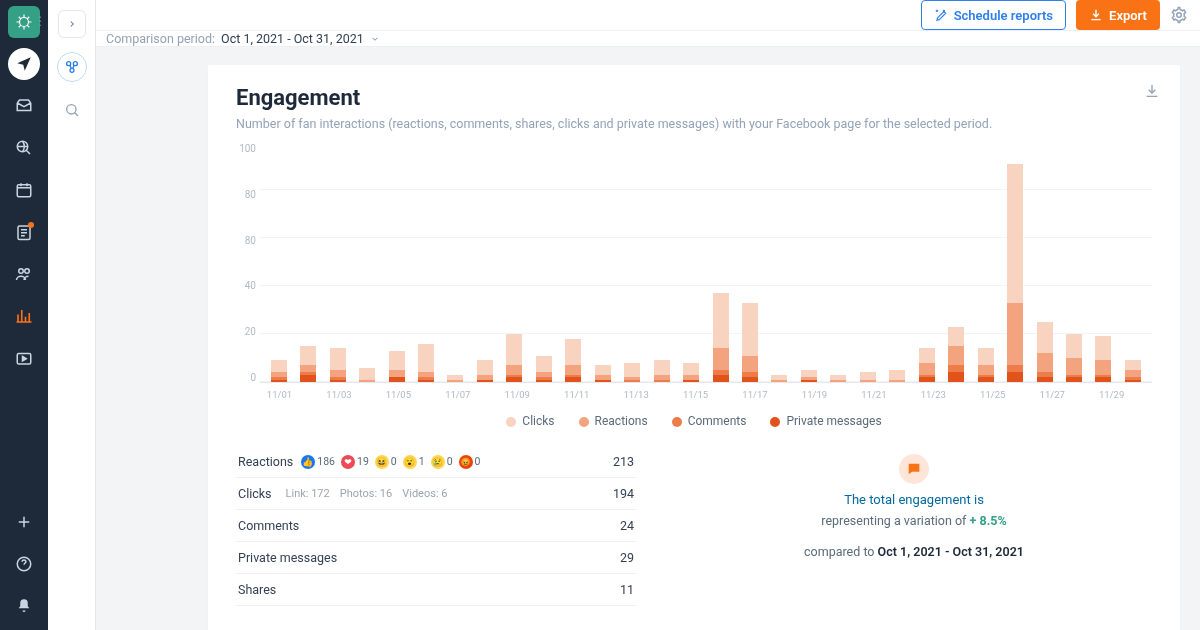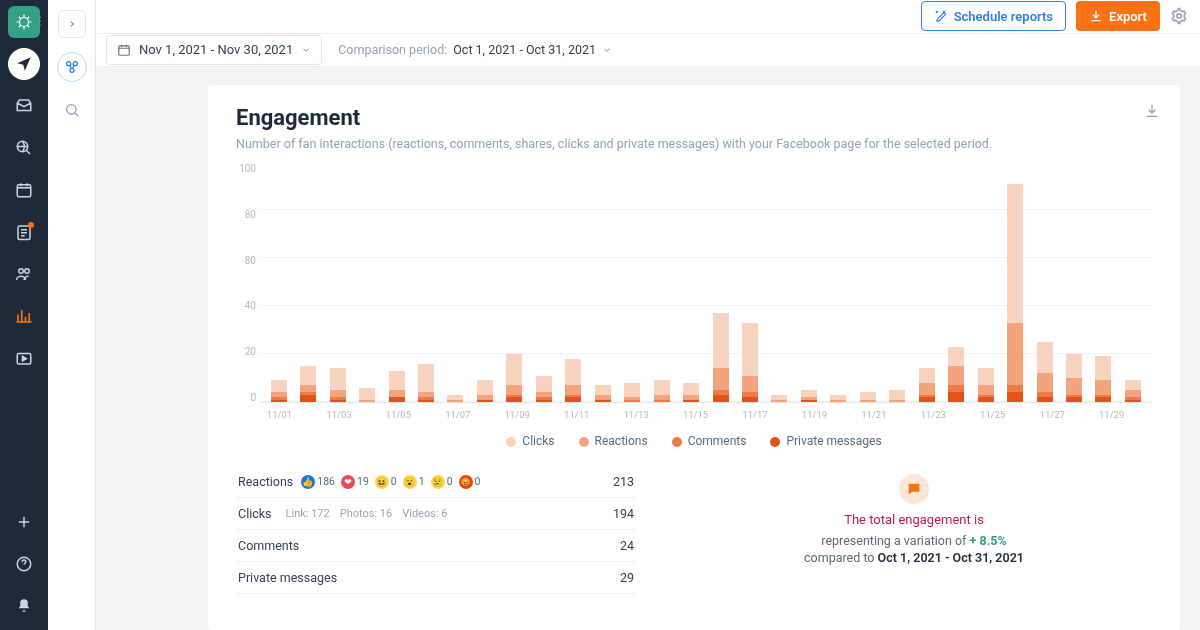--- a/index.html
+++ b/index.html
@@ -62,25 +62,25 @@
   .tbl .row { display:flex; justify-content:space-between; padding: 8px 2px; border-bottom:1px solid #eef1f4; align-items:center; }
   .tbl .row:last-child { border-bottom:none; font-weight:700; }
   .tbl .label { display:flex; align-items:center; gap:8px; }
   .tbl .sub-metrics { font-size:11px; color:#9aa6b2; display:flex; gap:10px; margin-left:6px;}
   .react-icons { display:flex; gap:2px; font-size:11px; align-items:center; }
   .ri { width:14px; height:14px; border-radius:50%; display:inline-flex; align-items:center; justify-content:center; font-size:9px; color:#fff; }
   .ri-like{background:#1877f2;} .ri-love{background:#ed4956;} .ri-haha{background:#ffd54f;color:#5c4000;} .ri-wow{background:#ffd54f;color:#5c4000;} .ri-sad{background:#ffd54f;color:#5c4000;} .ri-angry{background:#e9430d;}
   .ri-num { font-size:10.5px; color:#5a6b7b; margin-right:4px; }
   .summary { flex:1; text-align:center; padding-top: 8px; }
   .summary .bub { width:30px; height:30px; border-radius:50%; background:#fde6d8; display:inline-flex; align-items:center; justify-content:center; color:#f97316; margin-bottom:8px; }
-  .summary .line1 { font-size:13px; color:#be185d; }
+  .summary .line1 { font-size:13px; color:#0369a1; }
   .summary .big { font-size:32px; font-weight:800; color:#1e2a3a; margin-top:2px; }
   .summary .line2 { font-size:12.5px; color:#5a6b7b; margin-top:6px; }
   .summary .pct { color:#34a086; font-weight:700; }
-  .summary .line3 { font-size:12.5px; color:#5a6b7b; margin-top:2px; }
+  .summary .line3 { font-size:12.5px; color:#5a6b7b; margin-top:16px; }
   .summary .line3 b { color:#1e2a3a; font-weight:600; }
   svg { display:block; }
   .chev { width:10px; height:10px; }
 </style>
 </head>
 <body>
 
 <div class="rail">
   <div class="logo">
     <svg viewBox="0 0 24 24" width="18" height="18" fill="none" stroke="#fff" stroke-width="1.6">
@@ -197,30 +197,20 @@
       <div class="ico-gear">
           <svg width="18" height="18" viewBox="0 0 24 24" fill="none" stroke="currentColor" stroke-width="2">
             <circle cx="12" cy="12" r="3"></circle>
             <path d="M19 12a7 7 0 00-.2-1.7l2-1.5-2-3.4-2.3 1a7 7 0 00-3-1.7L13 2h-2l-.5 2.7a7 7 0 00-3 1.7l-2.3-1-2 3.4 2 1.5A7 7 0 005 12c0 .6.1 1.1.2 1.7l-2 1.5 2 3.4 2.3-1a7 7 0 003 1.7L11 22h2l.5-2.7a7 7 0 003-1.7l2.3 1 2-3.4-2-1.5c.1-.6.2-1.1.2-1.7z"></path>
           </svg>
         </div>
     </div>
   </div>
 
   <div class="datebar">
-    <div class="date-pill">
-      <svg width="14" height="14" viewBox="0 0 24 24" fill="none" stroke="#64748b" stroke-width="2">
-          <rect x="3" y="5" width="18" height="16" rx="2"></rect>
-          <path d="M3 9h18M8 3v4M16 3v4"></path>
-        </svg>
-      <span>Nov 1, 2021 - Nov 30, 2021</span>
-      <svg class="chev" viewBox="0 0 24 24" fill="none" stroke="#64748b" stroke-width="2">
-          <path d="M6 9l6 6 6-6"></path>
-        </svg>
-    </div>
     <div class="comp-period">
       <span>Comparison period:</span>
       <span class="cp-val">Oct 1, 2021 - Oct 31, 2021</span>
       <svg class="chev" viewBox="0 0 24 24" fill="none" stroke="#64748b" stroke-width="2">
           <path d="M6 9l6 6 6-6"></path>
         </svg>
     </div>
   </div>
 
   <div class="card-wrap">
@@ -488,20 +478,24 @@
           </div>
           <div class="row">
             <span>Comments</span>
             <span>24</span>
           </div>
           <div class="row">
             <span>Private messages</span>
             <span>29</span>
           </div>
           <div class="row">
+            <span>Shares</span>
+            <span>11</span>
+          </div>
+          <div class="row">
             
             
           </div>
         </div>
 
         <div class="summary">
           <div class="bub">
               <svg width="16" height="16" viewBox="0 0 24 24" fill="currentColor">
                 <path d="M4 4h16v12H9l-5 4V4z"></path>
               </svg>

